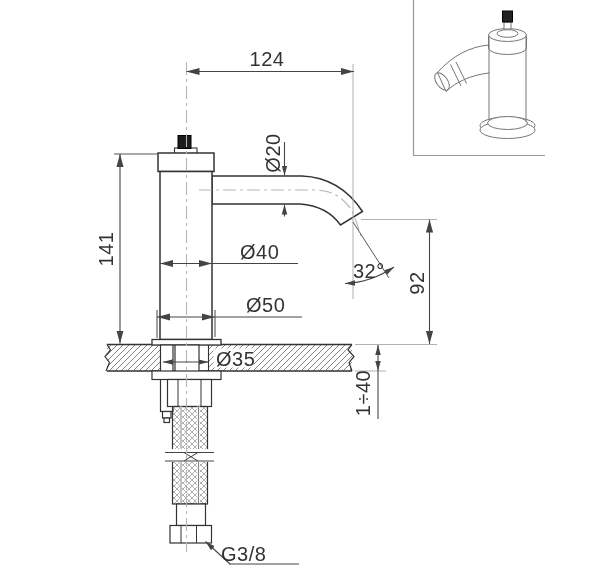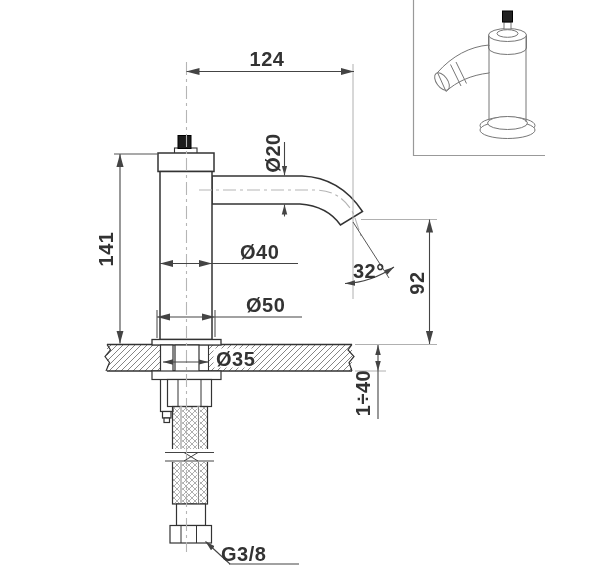--- a/index.html
+++ b/index.html
@@ -1,17 +1,17 @@
 <!DOCTYPE html>
 <html><head>
 <meta charset="utf-8">
 <style>
   html,body{margin:0;padding:0;background:#ffffff;}
   .canvas{position:relative;width:600px;height:575px;background:#fff;overflow:hidden;
-          font-family:"Liberation Sans", sans-serif;font-weight:bold;}
+          font-family:"Liberation Sans", sans-serif;}
   svg{display:block;}
   text{font-family:"Liberation Sans", sans-serif;font-size:20px;fill:#333;letter-spacing:0.5px;}
 </style>
 </head>
 <body>
 
 <div class="canvas">
 <svg width="600" height="575" viewBox="0 0 600 575">
   <defs>
     <marker id="arr" viewBox="0 0 12 10" refX="12" refY="5" markerWidth="13" markerHeight="11" orient="auto-start-reverse" markerUnits="userSpaceOnUse">

